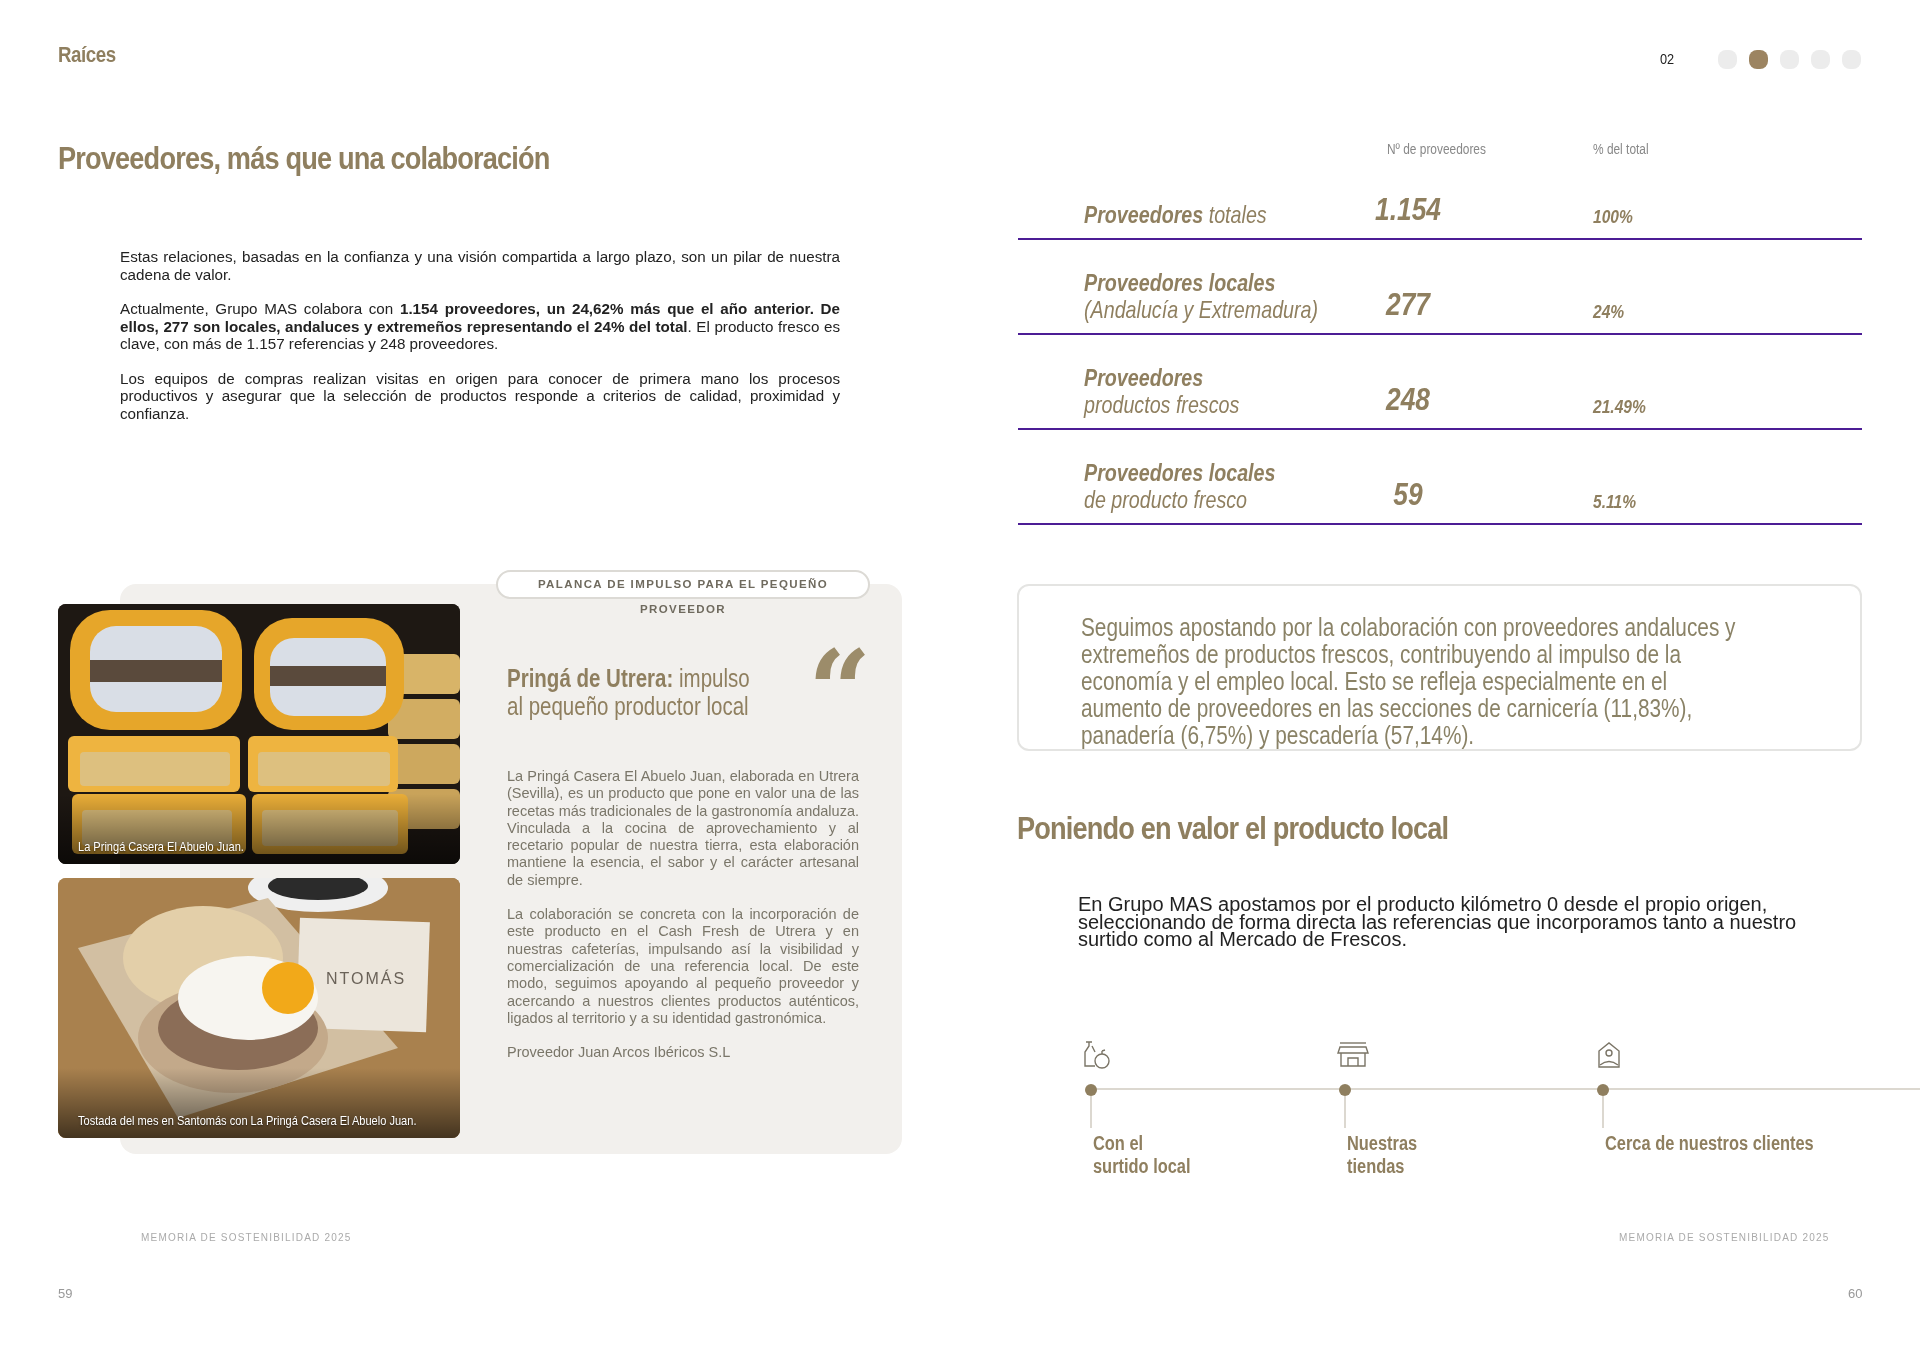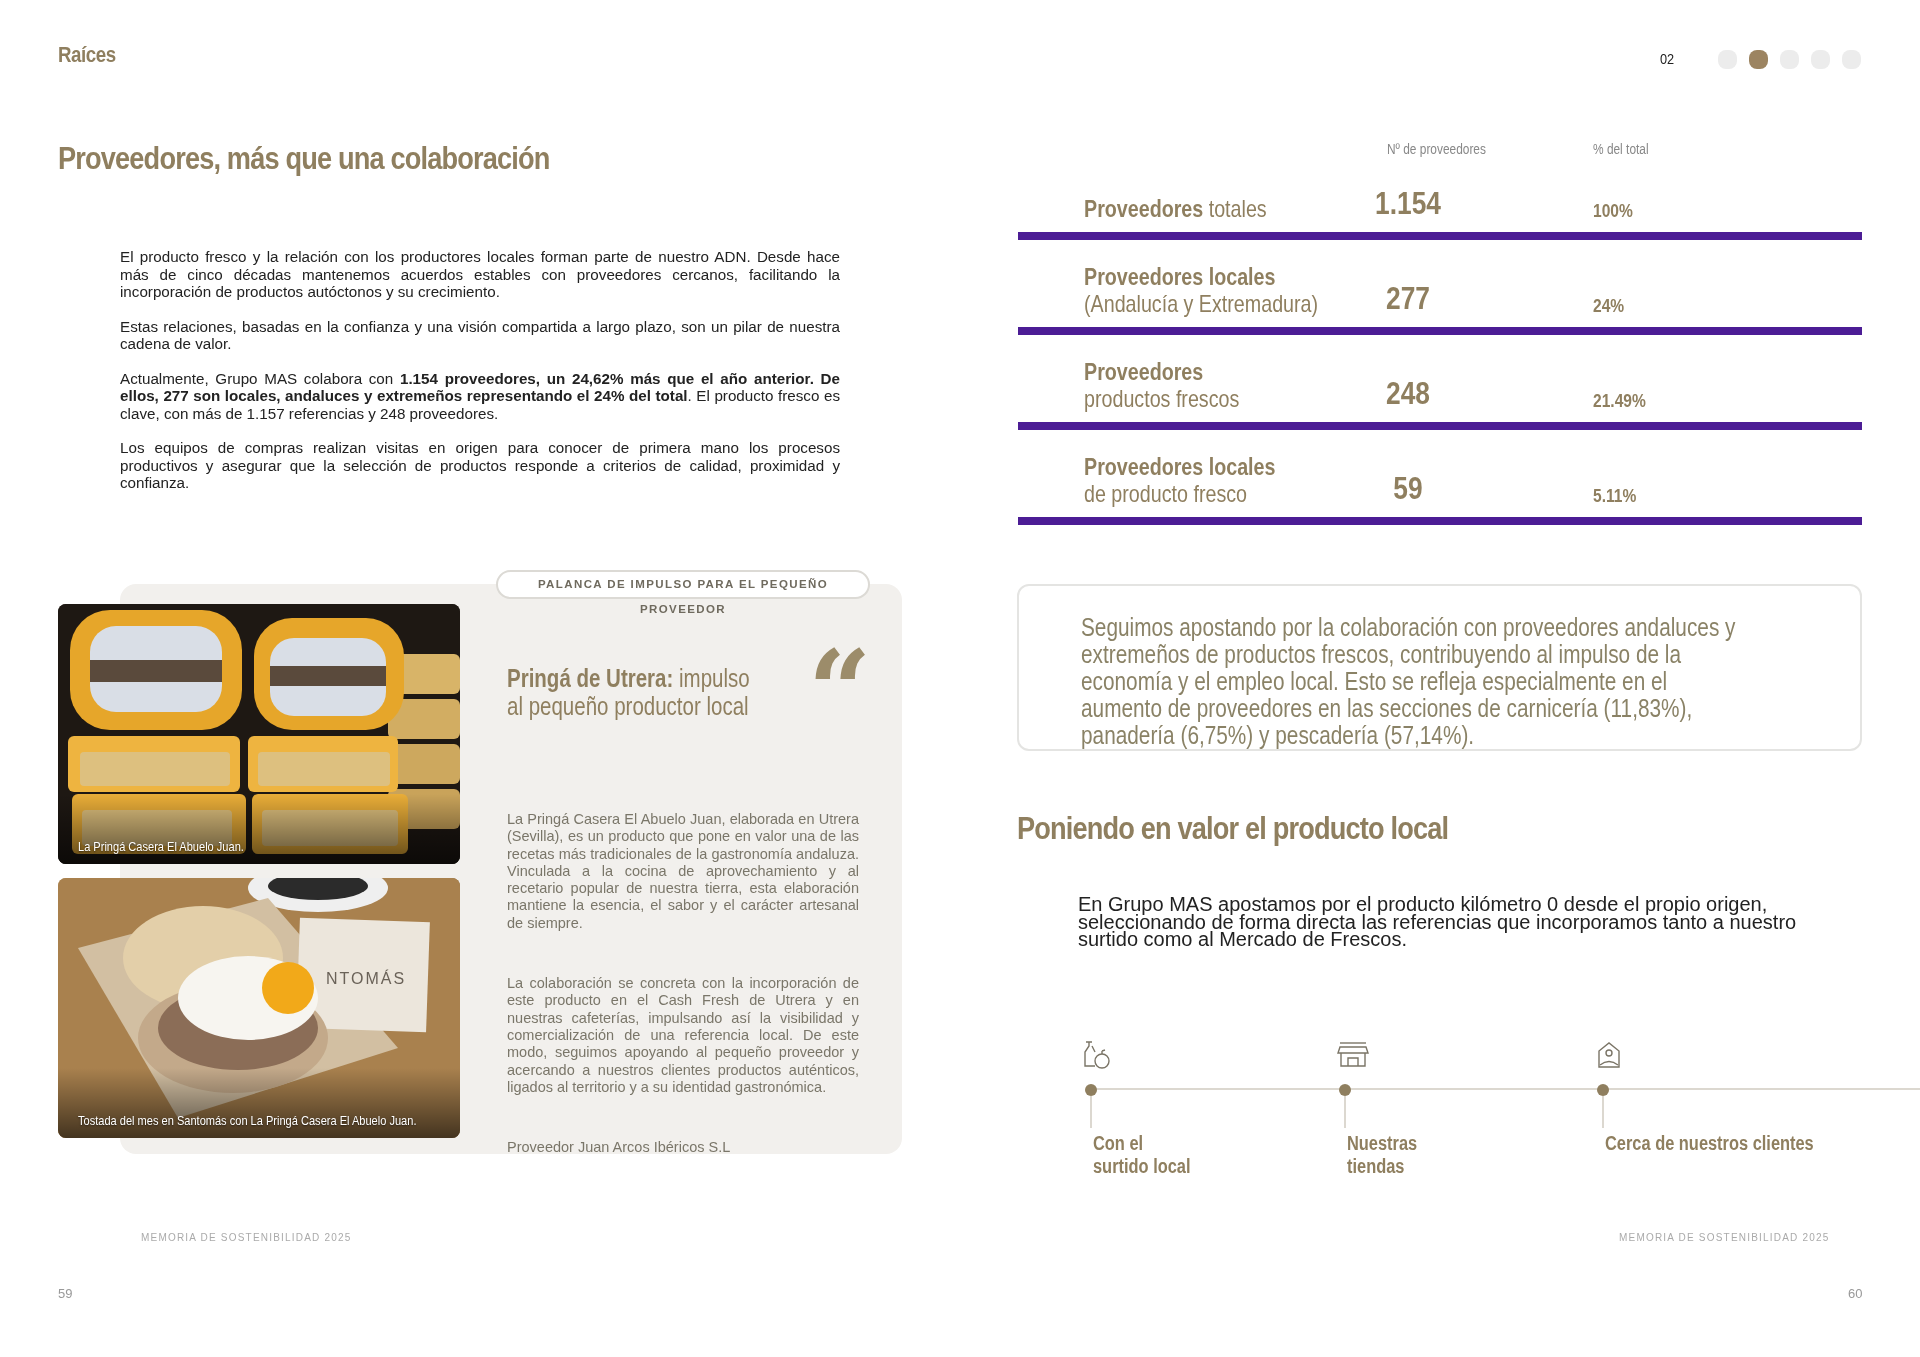--- a/index.html
+++ b/index.html
@@ -17,39 +17,39 @@
 
     h1.title { left: 58px; top: 140px; font-size: 32px; font-weight: 700; color: #8f7f5f; letter-spacing: -1px; white-space: nowrap; transform: scaleX(0.85); transform-origin: left; }
 
     .intro { left: 120px; top: 248px; width: 720px; font-size: 15.2px; line-height: 17.5px; color: #222; text-align: justify; }
     .intro p { margin-bottom: 17px; }
     .intro b { font-weight: 700; }
 
     
     .col-head { top: 141px; font-size: 14px; color: #888; transform: scaleX(0.85); transform-origin: left; white-space: nowrap; }
     .stats-table { left: 1018px; top: 180px; width: 844px; }
-    .stats-row { position: relative; border-bottom: 8px solid #4c1d95; height: 95px; }
+    .stats-row { position: relative; border-bottom: 2px solid #4c1d95; height: 95px; font-style: italic; }
     .stats-row.first { height: 60px; }
     .row-label { position: absolute; left: 66px; bottom: 10px; font-size: 24px; line-height: 27px; color: #8f7f5f; transform: scaleX(0.82); transform-origin: left bottom; white-space: nowrap; }
     .row-label .strong { font-weight: 700; }
     .row-value { position: absolute; left: 340px; width: 100px; text-align: center; bottom: 10px; font-size: 31px; font-weight: 700; color: #8f7f5f; transform: scaleX(0.85); }
     .row-pct { position: absolute; left: 575px; bottom: 10px; font-size: 19px; font-weight: 700; color: #8f7f5f; transform: scaleX(0.82); transform-origin: left bottom; }
 
     
     .callout { left: 1017px; top: 584px; width: 845px; height: 167px; border: 2px solid #e4e4e2; border-radius: 12px; background: #fff; }
     .callout-text { position: absolute; left: 62px; top: 28px; width: 830px; font-size: 26px; line-height: 27px; color: #8a8266; transform: scaleX(0.8); transform-origin: left top; }
 
     
     .card { left: 120px; top: 584px; width: 782px; height: 570px; background: #f2f0ed; border-radius: 16px; }
     .pill { left: 496px; top: 570px; width: 374px; height: 29px; border: 2px solid #dcdad5; border-radius: 16px; background: #fff; font-size: 11.5px; letter-spacing: 1.4px; color: #6f6a5e; text-align: center; line-height: 25px; font-weight: 700; }
     .card-title { left: 507px; top: 664px; font-size: 25px; line-height: 28px; color: #8f7f5f; transform: scaleX(0.82); transform-origin: left top; width: 320px; }
     .card-title .strong { font-weight: 700; }
     .quote-mark { left: 808px; top: 636px; font-family: "DejaVu Serif", serif; font-size: 110px; color: #9c8c6a; font-weight: 700; line-height: 110px; }
     .card-body { left: 507px; top: 768px; width: 352px; font-size: 14.5px; line-height: 17.3px; color: #7a7669; text-align: justify; }
-    .card-body p { margin-bottom: 17px; margin-top: 43px; }
+    .card-body p { margin-bottom: 17px; }
 
     .photo { left: 58px; width: 402px; height: 260px; border-radius: 8px; overflow: hidden; }
     .photo1 { top: 604px; background: linear-gradient(180deg, #2a221a 0%, #1a1510 100%); }
     .photo2 { top: 878px; background: linear-gradient(135deg, #b7935c 0%, #8b6a3c 60%, #5b4024 100%); }
     .photo-caption { position: absolute; left: 20px; bottom: 10px; font-size: 13px; color: #fff; transform: scaleX(0.85); transform-origin: left bottom; white-space: nowrap; text-shadow: 0 1px 2px rgba(0,0,0,0.6); }
     .photo-scrim { position: absolute; left: 0; right: 0; bottom: 0; height: 70px; background: linear-gradient(180deg, rgba(0,0,0,0) 0%, rgba(0,0,0,0.6) 100%); }
 
     
     h2.title2 { left: 1017px; top: 810px; font-size: 32px; font-weight: 700; color: #8f7f5f; letter-spacing: -1px; white-space: nowrap; transform: scaleX(0.85); transform-origin: left; }
     .body2 { left: 1078px; top: 896px; width: 740px; font-size: 20px; line-height: 17.5px; color: #222; }
@@ -75,21 +75,20 @@
   <div class="nav-dot"></div>
   <div class="nav-dot active"></div>
   <div class="nav-dot"></div>
   <div class="nav-dot"></div>
   <div class="nav-dot"></div>
 </div>
 
 <h1 class="abs title">Proveedores, más que una colaboración</h1>
 
 <div class="abs intro">
-  <p>El producto fresco y la relación con los productores locales forman parte de nuestro ADN. Desde hace más de cinco décadas mantenemos acuerdos estables con proveedores cercanos, facilitando la incorporación de productos autóctonos y su crecimiento.</p>
   <p>Estas relaciones, basadas en la confianza y una visión compartida a largo plazo, son un pilar de nuestra cadena de valor.</p>
   <p><span>Actualmente, Grupo MAS colabora con </span><b>1.154 proveedores, un 24,62% más que el año anterior. De ellos, 277 son locales, andaluces y extremeños representando el 24% del total</b><span>. El producto fresco es clave, con más de 1.157 referencias y 248 proveedores.</span></p>
   <p>Los equipos de compras realizan visitas en origen para conocer de primera mano los procesos productivos y asegurar que la selección de productos responde a criterios de calidad, proximidad y confianza.</p>
 </div>
 
 <div class="abs card"></div>
 <div class="abs pill">PALANCA DE IMPULSO PARA EL PEQUEÑO PROVEEDOR</div>
 
 <div class="abs photo photo1">
   <svg width="402" height="260" viewBox="0 0 402 260">

